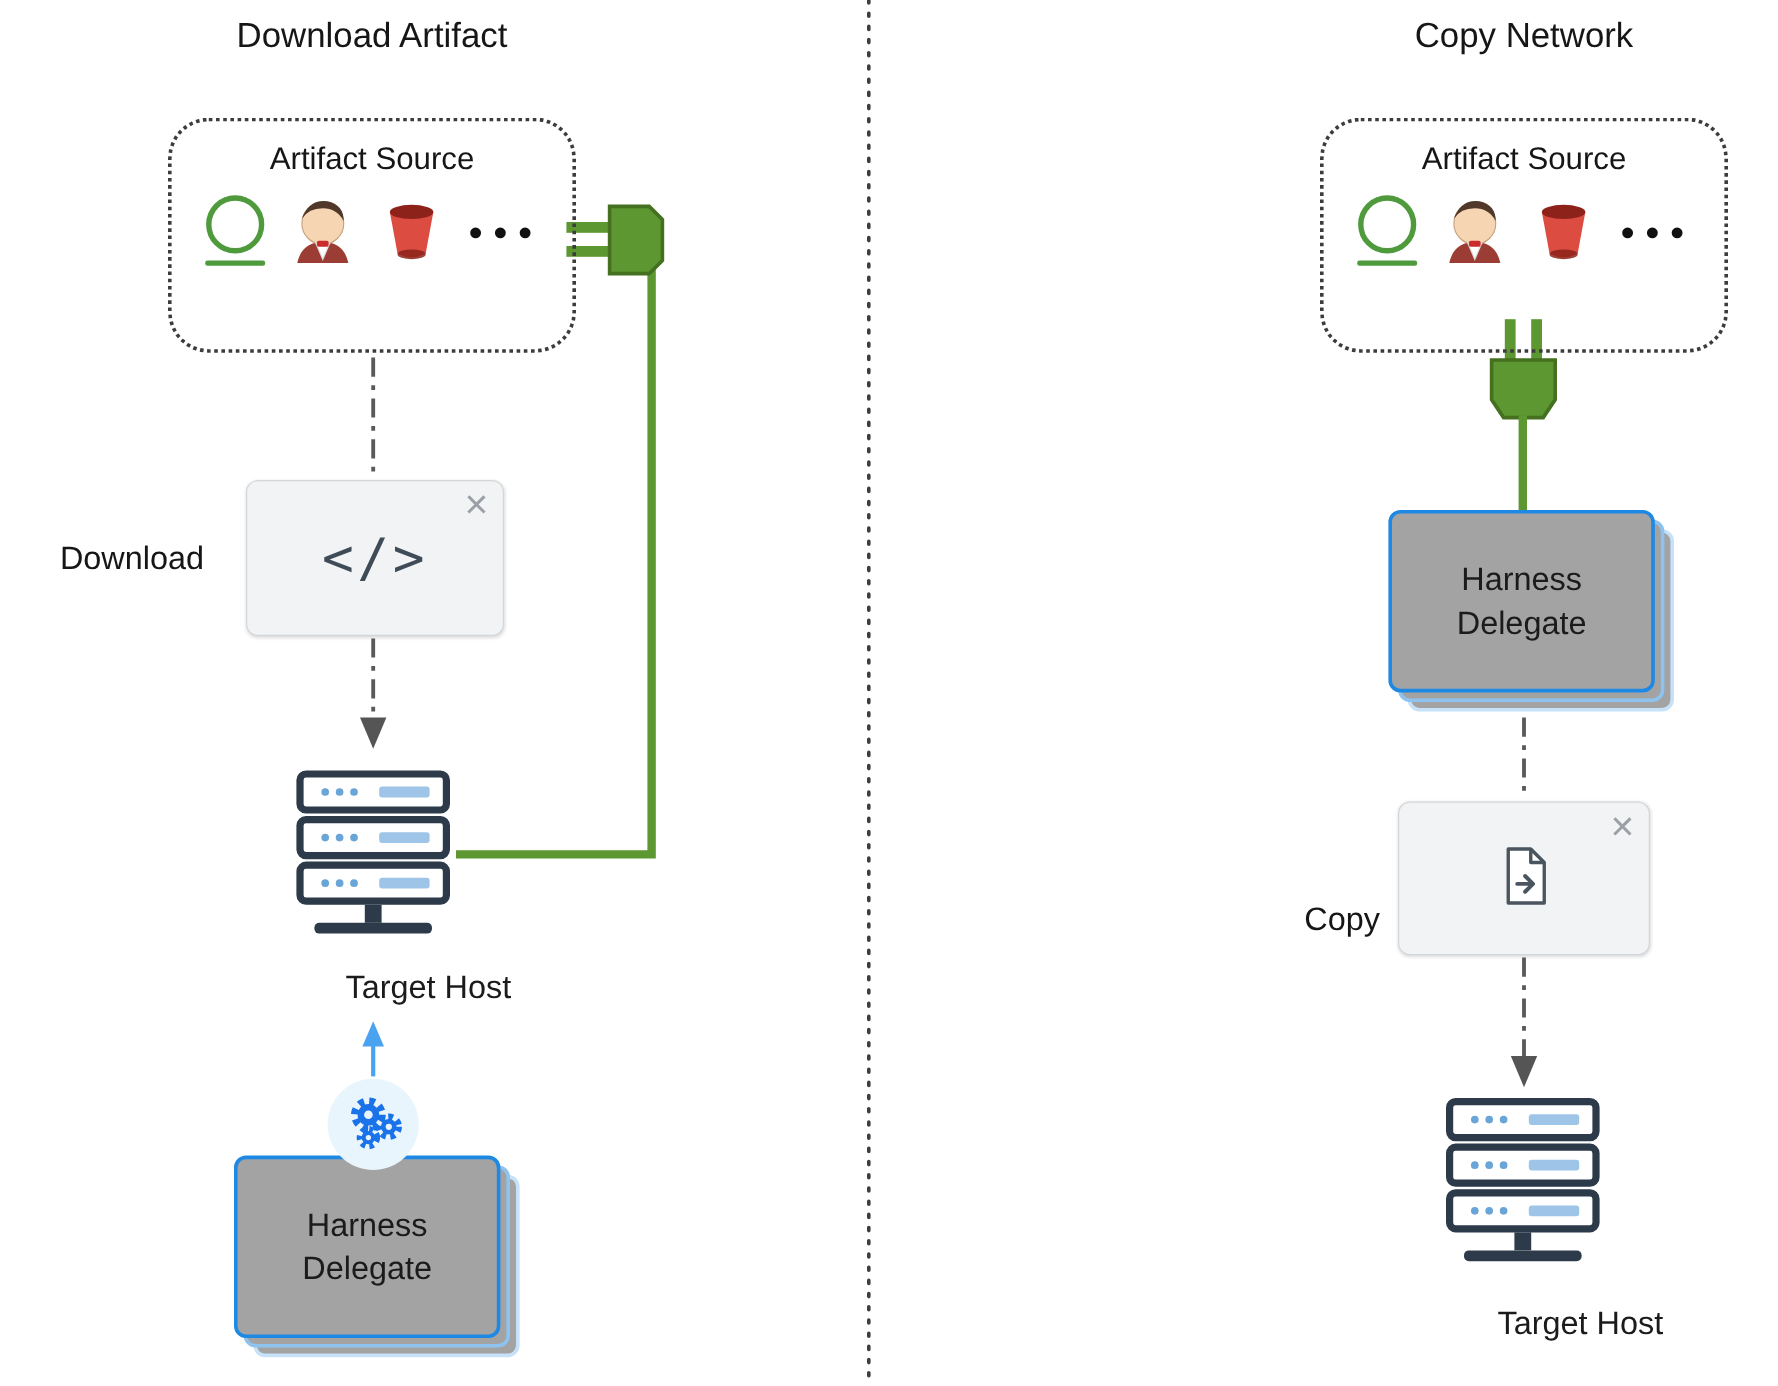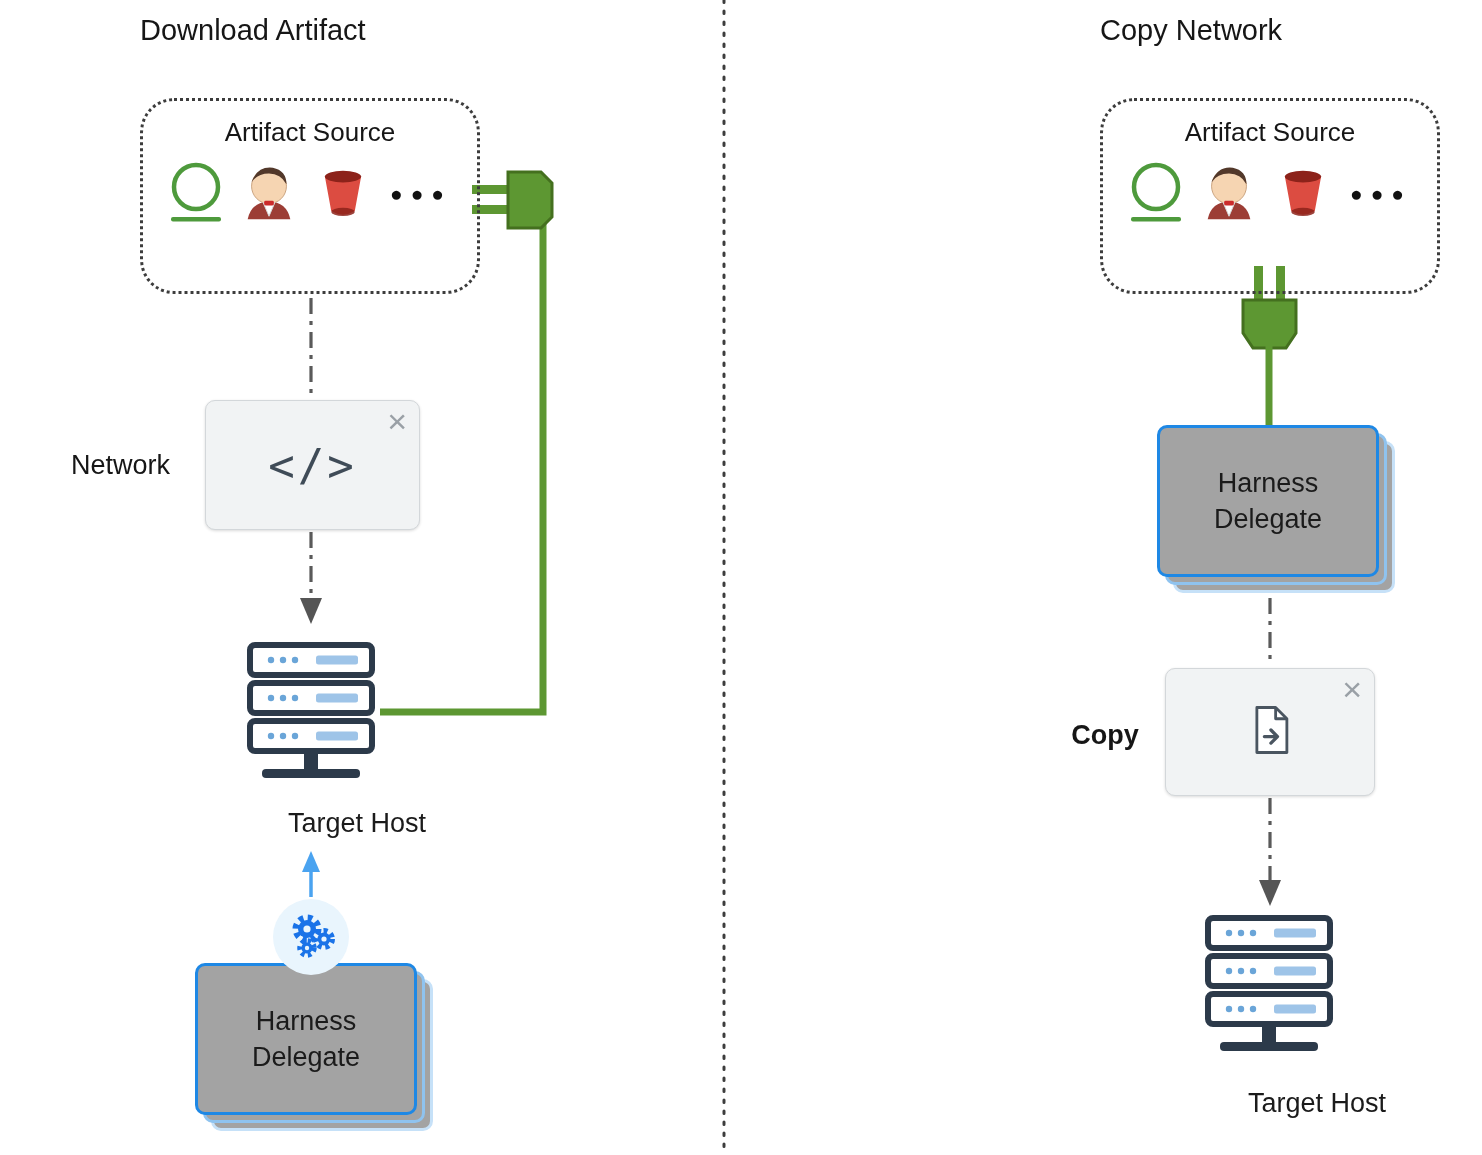--- a/index.html
+++ b/index.html
@@ -2,21 +2,21 @@
 <html><head>
 <meta charset="utf-8">
 <style>
   * { margin:0; padding:0; box-sizing:border-box; }
   html,body { background:#ffffff; }
   body { font-family:"Liberation Sans","DejaVu Sans",sans-serif; color:#1b1b1b; }
   .canvas { position:relative; width:1482px; height:1155px; background:#fff; overflow:hidden; }
   .abs { position:absolute; }
   .connectors { left:0; top:0; }
 
-  .section-title { font-size:29px; color:#161616; }
+  .section-title { font-size:29px; text-align:center; color:#161616; }
 
   .source-box { border:3px dotted #3c3c3c; border-radius:34px; background:transparent; }
   .source-label { font-size:26px; text-align:center; margin-top:16px; color:#161616; }
   .icons-row { display:flex; align-items:center; justify-content:center; gap:14px; margin-top:8px; height:76px; }
   .dots { font-size:21px; letter-spacing:8px; color:#111; padding-left:4px; white-space:nowrap; }
 
   .step-box { background:#f1f3f4; border:1px solid #d3d7da; border-radius:10px;
               box-shadow:0 1px 3px rgba(0,0,0,.15);
               display:flex; align-items:center; justify-content:center; }
   .close-x { position:absolute; top:0px; right:12px; font-size:34px; color:#9aa0a6; line-height:1.2; }
@@ -102,21 +102,21 @@
           <path d="M12 15 L19 53 Q32 61 45 53 L52 15 Q32 25 12 15 Z" fill="#dc4c41"></path>
           <ellipse cx="32" cy="15" rx="20" ry="6.5" fill="#8c221a"></ellipse>
           <ellipse cx="32" cy="54" rx="13" ry="4.5" fill="#8c221a" opacity="0.85"></ellipse>
         </svg>
       </span>
       <span class="dots">●●●</span>
     </div>
   </div>
 
 
-  <div class="abs side-label" style="left:20px; top:450px; width:150px; text-align:right;">Network</div>
+  <div class="abs side-label" style="left:20px; top:450px; width:150px; text-align:right;">Download</div>
 
   <div class="abs step-box" style="left:205px; top:400px; width:215px; height:130px;">
     <span class="code-glyph">&lt;/&gt;</span>
     <span class="close-x">×</span>
   </div>
 
   <div class="abs" style="left:246px; top:640px;">
     <span>
       <svg width="130" height="142" viewBox="0 0 130 138">
         <rect x="4" y="3" width="122" height="30" rx="5" fill="#fff" stroke="#2c3a4a" stroke-width="6"></rect>
@@ -198,21 +198,21 @@
 
   <div class="abs delegate" style="left:1157px; top:425px; width:222px; height:152px;">
     <div class="layer l2"></div>
     <div class="layer l1"></div>
     <div class="layer l0">
       <div>Harness</div>
       <div>Delegate</div>
     </div>
   </div>
 
-  <div class="abs side-label" style="left:1060px; top:720px; width:90px; text-align:center;font-weight:bold;">Copy</div>
+  <div class="abs side-label" style="left:1060px; top:751px; width:90px; text-align:right;">Copy</div>
 
   <div class="abs step-box" style="left:1165px; top:668px; width:210px; height:128px;">
     <span>
       <svg width="60" height="60" viewBox="0 0 64 64">
         <path d="M18 8 h20 l12 12 v36 h-32 z" fill="#ffffff" stroke="#4a5560" stroke-width="3" stroke-linejoin="round"></path>
         <path d="M38 8 v12 h12" fill="none" stroke="#4a5560" stroke-width="3" stroke-linejoin="round"></path>
         <path d="M26 39 h13 m-6 -7 l7 7 l-7 7" fill="none" stroke="#4a5560" stroke-width="3.5" stroke-linecap="round" stroke-linejoin="round"></path>
       </svg>
     </span>
     <span class="close-x">×</span>

